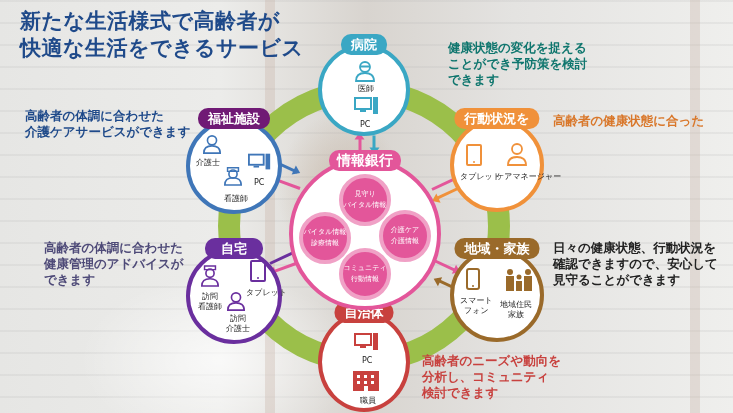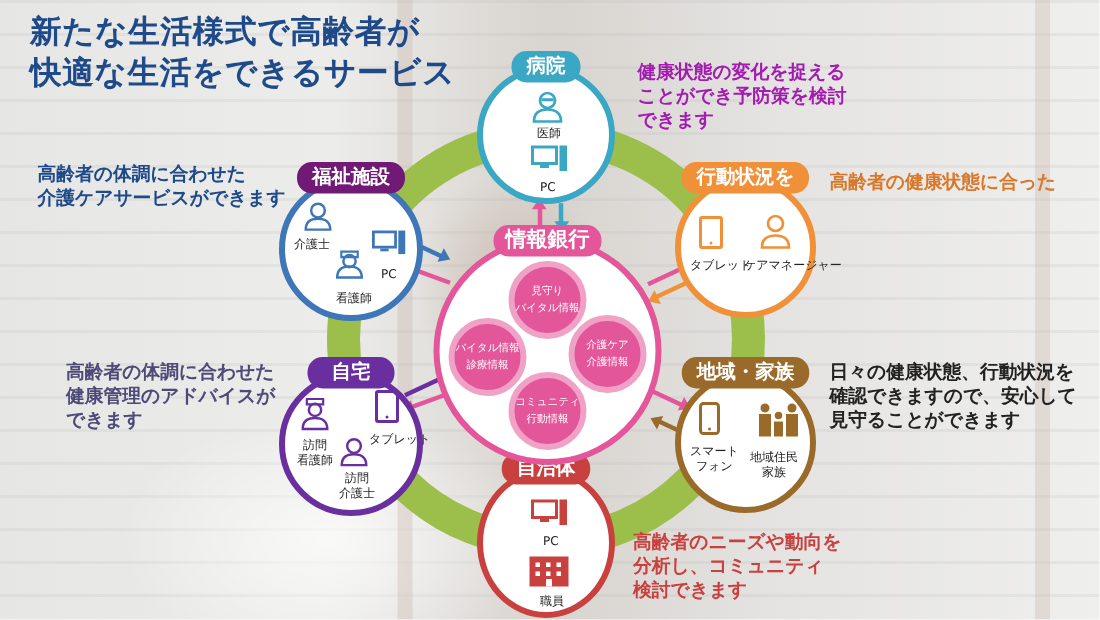--- a/index.html
+++ b/index.html
@@ -61,21 +61,21 @@
       <path d="M2 21c0-6 4-8 9-8s9 2 9 8z" fill="none" stroke="#3aa7c4" stroke-width="1.8"></path>
     </svg>
   <div class="sub" style="left:36px;top:36px">医師</div>
   <svg class="icon" style="left:32px;top:48px" width="26" height="20" viewBox="0 0 26 20">
       <rect x="1" y="2" width="16" height="11" fill="none" stroke="#3aa7c4" stroke-width="2"></rect>
       <rect x="6" y="14" width="6" height="2" fill="#3aa7c4"></rect>
       <rect x="19" y="1" width="5" height="17" fill="#3aa7c4"></rect>
     </svg>
   <div class="sub" style="left:38px;top:72px">PC</div>
 </div>
-<div class="desc" style="left:425px;top:40px;color:#a21caf">
+<div class="desc" style="left:448px;top:40px;color:#0f766e">
   <div>健康状態の変化を捉える</div>
   <div>ことができ予防策を検討</div>
   <div>できます</div>
 </div>
 
 <div class="node" style="left:186px;top:118px;width:96px;height:96px;border-color:#3f76b8">
   <div class="node-label" style="top:-14px;background:#701a75">福祉施設</div>
   <svg class="icon" style="left:12px;top:12px" width="20" height="20" viewBox="0 0 22 22">
       <circle cx="11" cy="7" r="5" fill="none" stroke="#3f76b8" stroke-width="1.8"></circle>
       <path d="M2 21c0-6 4-8 9-8s9 2 9 8z" fill="none" stroke="#3f76b8" stroke-width="1.8"></path>

